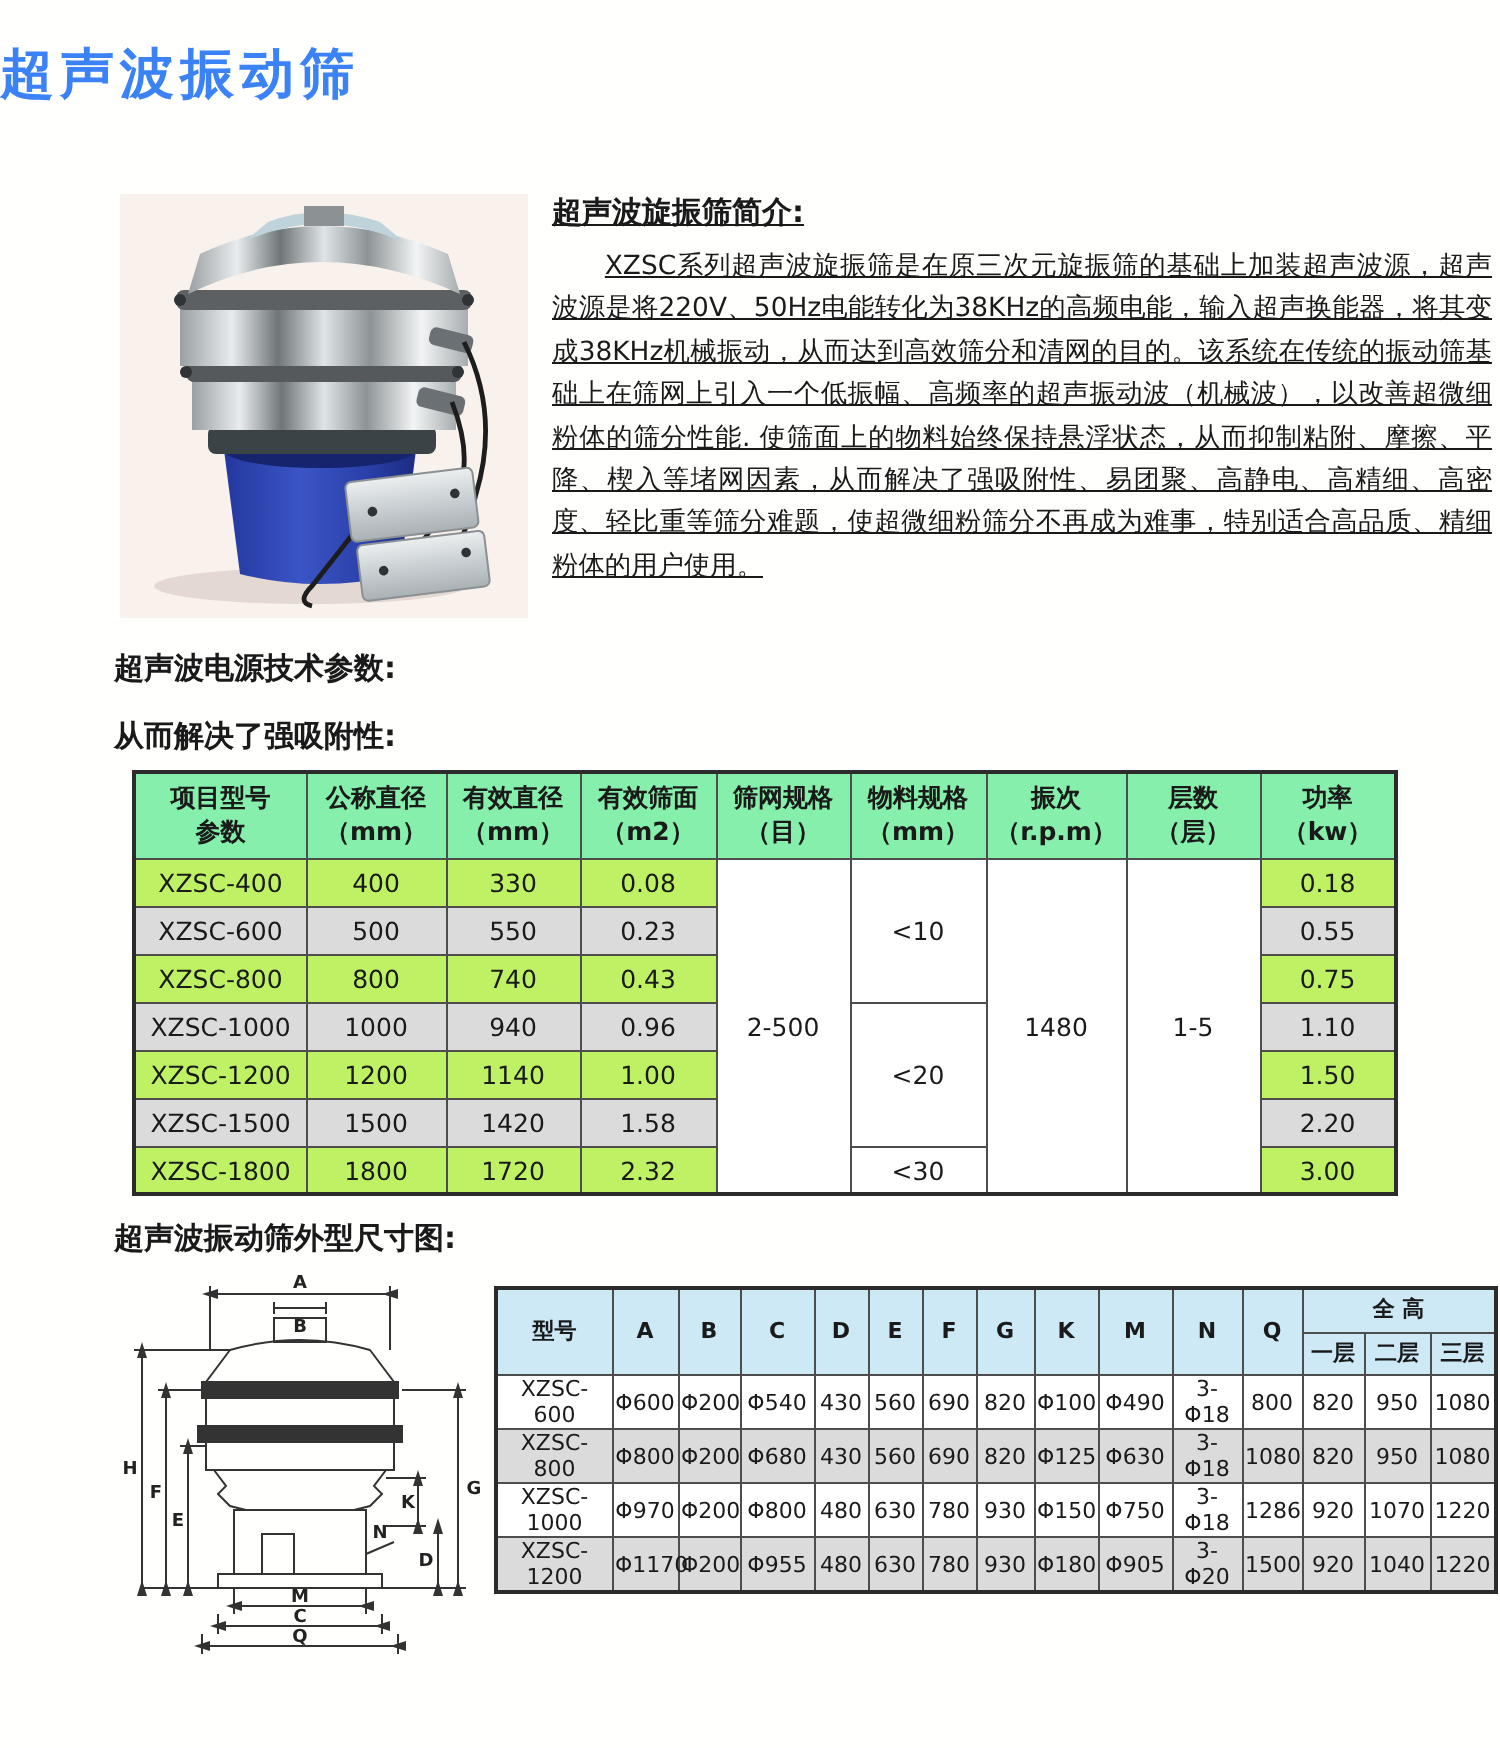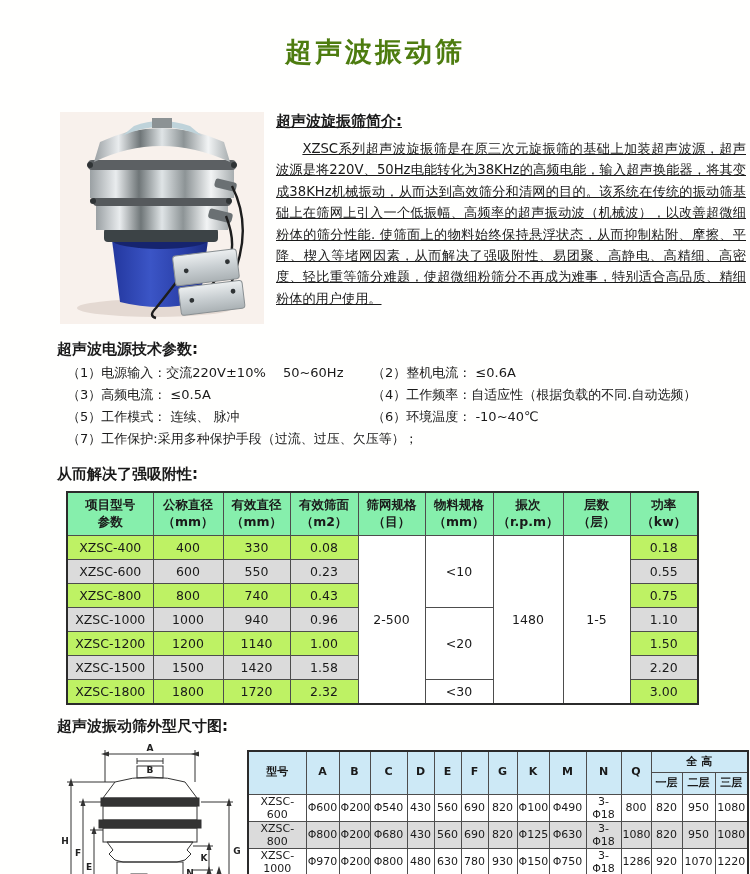--- a/index.html
+++ b/index.html
@@ -3,22 +3,22 @@
 <meta charset="utf-8">
 <style>
   * { box-sizing: border-box; margin: 0; padding: 0; }
   html, body { background: #fffffe; }
   body {
     width: 750px; height: 874px;
     font-family: "DejaVu Sans", "Liberation Sans", sans-serif;
     color: #1a1a1a; position: relative; overflow: hidden;
   }
   .page-title {
-    text-align: center; padding-top: 34px;
-    font-size: 27px; font-weight: bold; color: #4d7c0f; letter-spacing: 3px;
+    padding-top: 19px;
+    font-size: 27px; font-weight: bold; color: #3b82f6; letter-spacing: 3px;
   }
   .intro-row { display: flex; margin: 42px 0 0 60px; }
   .photo-wrap { flex: none; width: 204px; height: 212px; }
   .intro-col { margin-left: 12px; width: 470px; text-decoration: underline; }
   .intro-heading { font-size: 15px; font-weight: bold; margin-bottom: 7px; }
   .intro-text {
     font-size: 13.2px; line-height: 1.62; text-align: justify; text-indent: 2em;
   }
   .section { margin-left: 57px; margin-right: 20px; }
   .section-heading { font-size: 15px; font-weight: bold; }
@@ -132,29 +132,20 @@
     </svg>
   </div>
   <div class="intro-col">
     <div class="intro-heading">超声波旋振筛简介:</div>
     <p class="intro-text">XZSC系列超声波旋振筛是在原三次元旋振筛的基础上加装超声波源，超声波源是将220V、50Hz电能转化为38KHz的高频电能，输入超声换能器，将其变成38KHz机械振动，从而达到高效筛分和清网的目的。该系统在传统的振动筛基础上在筛网上引入一个低振幅、高频率的超声振动波（机械波），以改善超微细粉体的筛分性能. 使筛面上的物料始终保持悬浮状态，从而抑制粘附、摩擦、平降、楔入等堵网因素，从而解决了强吸附性、易团聚、高静电、高精细、高密度、轻比重等筛分难题，使超微细粉筛分不再成为难事，特别适合高品质、精细粉体的用户使用。</p>
   </div>
 </div>
 
 <div class="section power-section">
   <div class="section-heading">超声波电源技术参数:</div>
-  <div class="power-grid">
-    <div class="power-item">（1）电源输入：交流220V±10%　 50~60Hz</div>
-    <div class="power-item">（2）整机电流： ≤0.6A</div>
-    <div class="power-item">（3）高频电流： ≤0.5A</div>
-    <div class="power-item">（4）工作频率：自适应性（根据负载的不同.自动选频）</div>
-    <div class="power-item">（5）工作模式： 连续、 脉冲</div>
-    <div class="power-item">（6）环境温度： -10~40℃</div>
-    <div class="power-item">（7）工作保护:采用多种保护手段（过流、过压、欠压等）；</div>
-  </div>
 </div>
 
 <div class="section t1-section">
   <div class="section-heading">从而解决了强吸附性:</div>
   <table class="t1">
     <colgroup>
       <col style="width:86px">
         <col style="width:70px">
         <col style="width:67px">
       <col style="width:68px">
@@ -211,21 +202,21 @@
           <td>330</td>
           <td>0.08</td>
           <td class="merged" rowspan="7">2-500</td>
           <td class="merged" rowspan="3">&lt;10</td>
           <td class="merged" rowspan="7">1480</td>
           <td class="merged" rowspan="7">1-5</td>
           <td>0.18</td>
         </tr>
         <tr class="stripe">
           <td>XZSC-600</td>
-          <td>600</td>
+          <td>500</td>
           <td>550</td>
           <td>0.23</td>
           <td>0.55</td>
         </tr>
         <tr>
           <td>XZSC-800</td>
           <td>800</td>
           <td>740</td>
           <td>0.43</td>
           <td>0.75</td>

